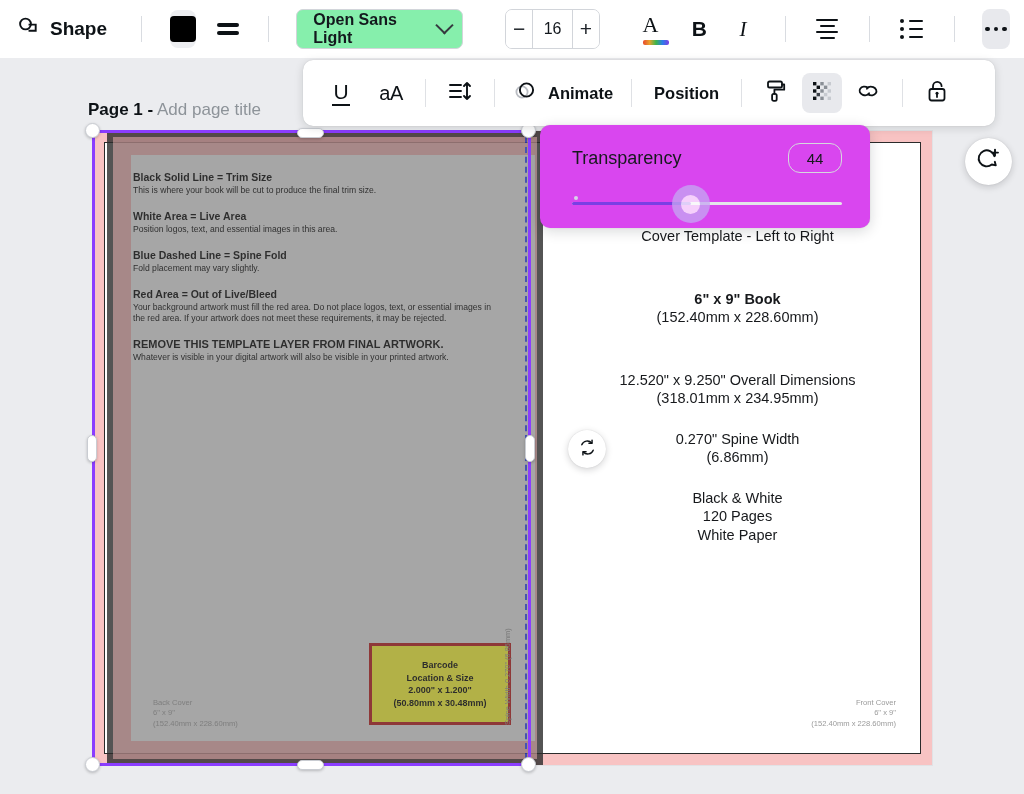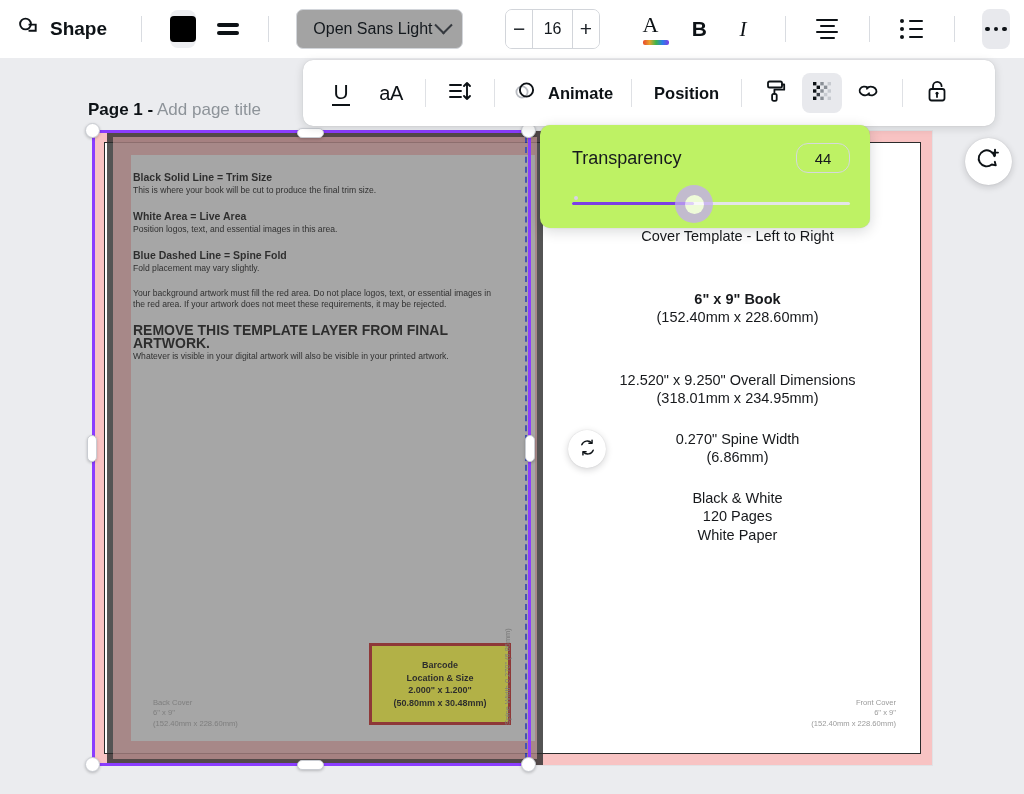--- a/index.html
+++ b/index.html
@@ -42,25 +42,26 @@
     display: flex; flex-direction: column; align-items: center; justify-content: center;
     gap: 4px; cursor: pointer; margin-left: 4px;
   }
   .lines-btn i { display: block; background: #0d1216; border-radius: 2px; }
   .lines-btn i:nth-child(1) { width: 22px; height: 4px; }
   .lines-btn i:nth-child(2) { width: 22px; height: 4px; }
 
   .font-select {
     width: 228px; height: 40px;
     border: 1px solid #d2d5da; border-radius: 7px;
-    background: #a3a3a3;
+    background: #86efac;
     display: flex; align-items: center; justify-content: space-between;
     padding: 0 12px 0 16px;
     font-size: 16px; color: #13181d;
     cursor: pointer;
+    font-weight: bold;
   }
   .chev { width: 13px; height: 13px; border-right: 2px solid #35393f; border-bottom: 2px solid #35393f;
           transform: rotate(45deg) translate(-3px,-3px); }
 
   .stepper {
     display: flex; align-items: center; height: 40px;
     border: 1px solid #d2d5da; border-radius: 7px; overflow: hidden; background: #fff;
   }
   .stepper .sbtn {
     width: 38px; height: 38px; display: flex; align-items: center; justify-content: center;
@@ -110,24 +111,24 @@
   }
   .u-ic { font-size: 21px; color: #0d1216; border-bottom: 2px solid #0d1216; line-height: 21px; padding: 0 1px 2px; }
   .aA { font-size: 20px; color: #0d1216; letter-spacing: -.5px; }
   .t2-label { font-size: 16.5px; font-weight: 700; color: #0d1216; }
   .sep2 { width: 1px; height: 28px; background: #dfe1e5; margin: 0 14px; }
 
   
   .trans-pop {
     position: absolute; top: 125px; left: 540px;
     width: 330px; height: 103px;
-    background: #bef264; border-radius: 10px;
+    background: #d946ef; border-radius: 10px;
     box-shadow: 0 3px 14px rgba(14,19,24,.16), 0 0 1px rgba(14,19,24,.22);
     z-index: 50;
-    padding: 18px 20px 0 32px;
+    padding: 18px 28px 0 32px;
   }
   .trans-head { display: flex; align-items: center; justify-content: space-between; }
   .trans-title { font-size: 18px; color: #16191d; }
   .trans-val {
     width: 54px; height: 30px; border: 1px solid #d5d8dd; border-radius: 12px;
     display: flex; align-items: center; justify-content: center;
     font-size: 15px; color: #16191d; cursor: text;
   }
   .slider-wrap { position: relative; margin-top: 20px; height: 22px; }
   .slider-track { position: absolute; top: 9px; left: 0; width: 100%; height: 3px; background: #e4e5e9; border-radius: 2px; }
@@ -171,21 +172,21 @@
   .tmpl .live { position: absolute; left: 24px; top: 24px; right: 8px; bottom: 24px; background: #9a9a9a; }
   .spine-dash {
     position: absolute; left: 418px; top: 6px; width: 0; height: 622px;
     border-left: 2px dashed #2c3da8;
   }
 
   .tmpl-text { position: absolute; left: 26px; top: 40px; width: 368px; color: #111; }
   .tmpl-h { font-size: 10.5px; font-weight: 700; line-height: 13px; }
   .tmpl-p { font-size: 8.6px; line-height: 11px; margin-top: 1px; }
   .tmpl-block { margin-bottom: 14px; }
-  .tmpl-h.big { font-size: 14px; font-weight: 700; }
+  .tmpl-h.big { font-size: 11px; font-weight: 700; }
 
   .corner-note {
     position: absolute; font-size: 7.6px; line-height: 10.5px; color: #6d6d6d;
   }
   .corner-note.back { left: 26px; bottom: 36px; text-align: left; margin-left: 20px; }
   .corner-note.front { right: 36px; bottom: 36px; text-align: right; color: #9a9a9a; }
 
   .barcode-box {
     position: absolute; left: 262px; bottom: 40px;
     width: 142px; height: 82px;
@@ -482,20 +483,21 @@
           </div>
           <div class="tmpl-block">
             <div class="tmpl-h">White Area = Live Area</div>
             <div class="tmpl-p">Position logos, text, and essential images in this area.</div>
           </div>
           <div class="tmpl-block">
             <div class="tmpl-h">Blue Dashed Line = Spine Fold</div>
             <div class="tmpl-p">Fold placement may vary slightly.</div>
           </div>
           <div class="tmpl-block">
+            <div class="tmpl-h">Red Area = Out of Live/Bleed</div>
             <div class="tmpl-p">Your background artwork must fill the red area. Do not place logos, text, or essential images in the red area. If your artwork does not meet these requirements, it may be rejected.</div>
           </div>
           <div class="tmpl-block">
             <div class="tmpl-h big">REMOVE THIS TEMPLATE LAYER FROM FINAL ARTWORK.</div>
             <div class="tmpl-p">Whatever is visible in your digital artwork will also be visible in your printed artwork.</div>
           </div>
         </div>
 
         <div class="corner-note back">
           <div>Back Cover</div>

